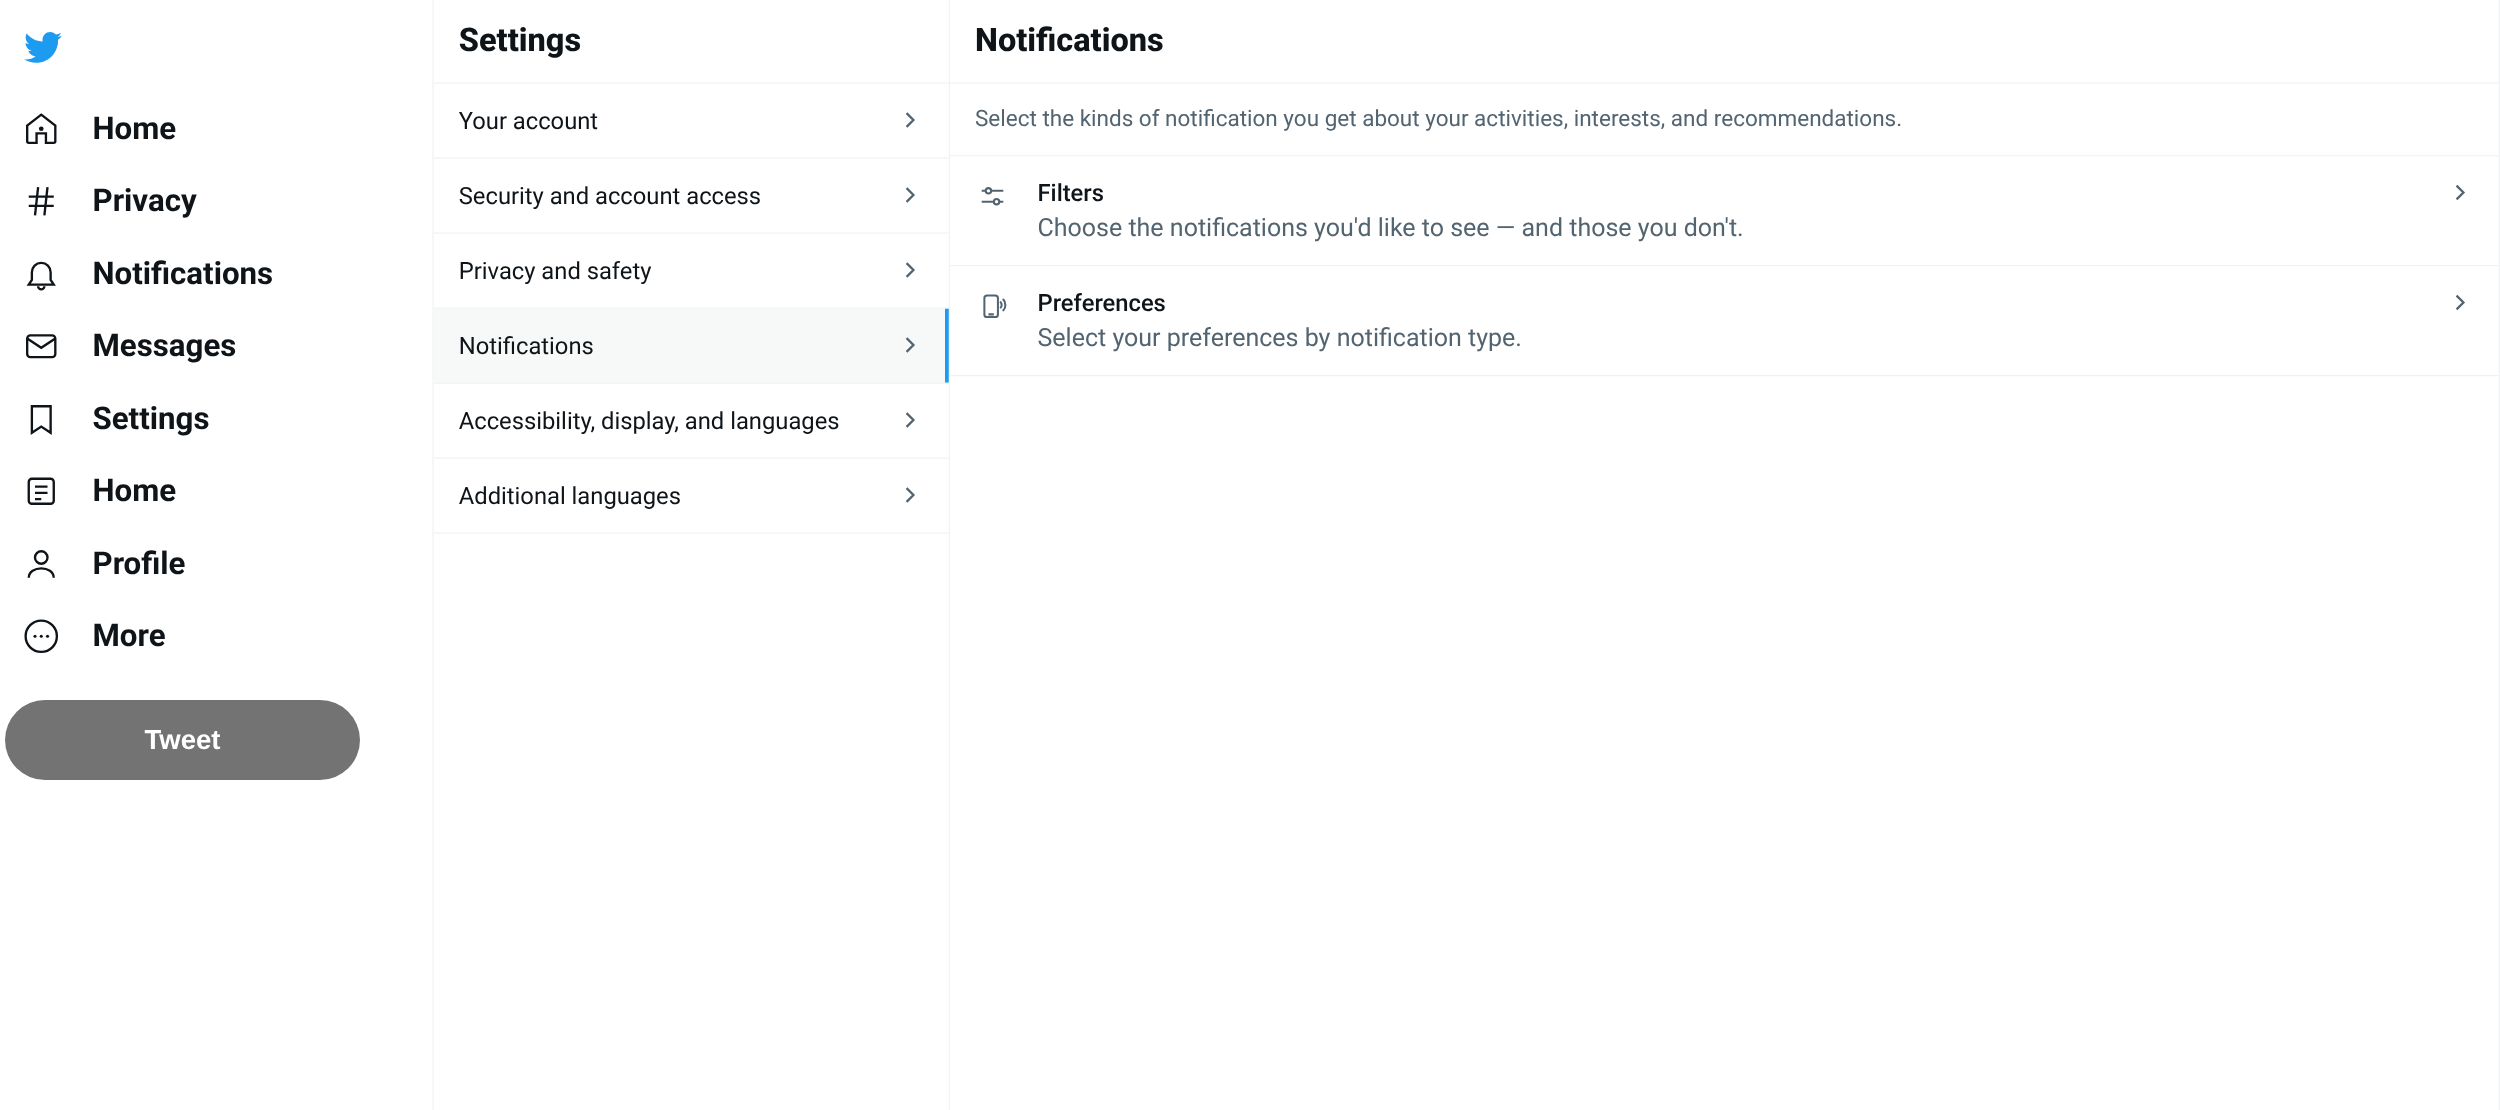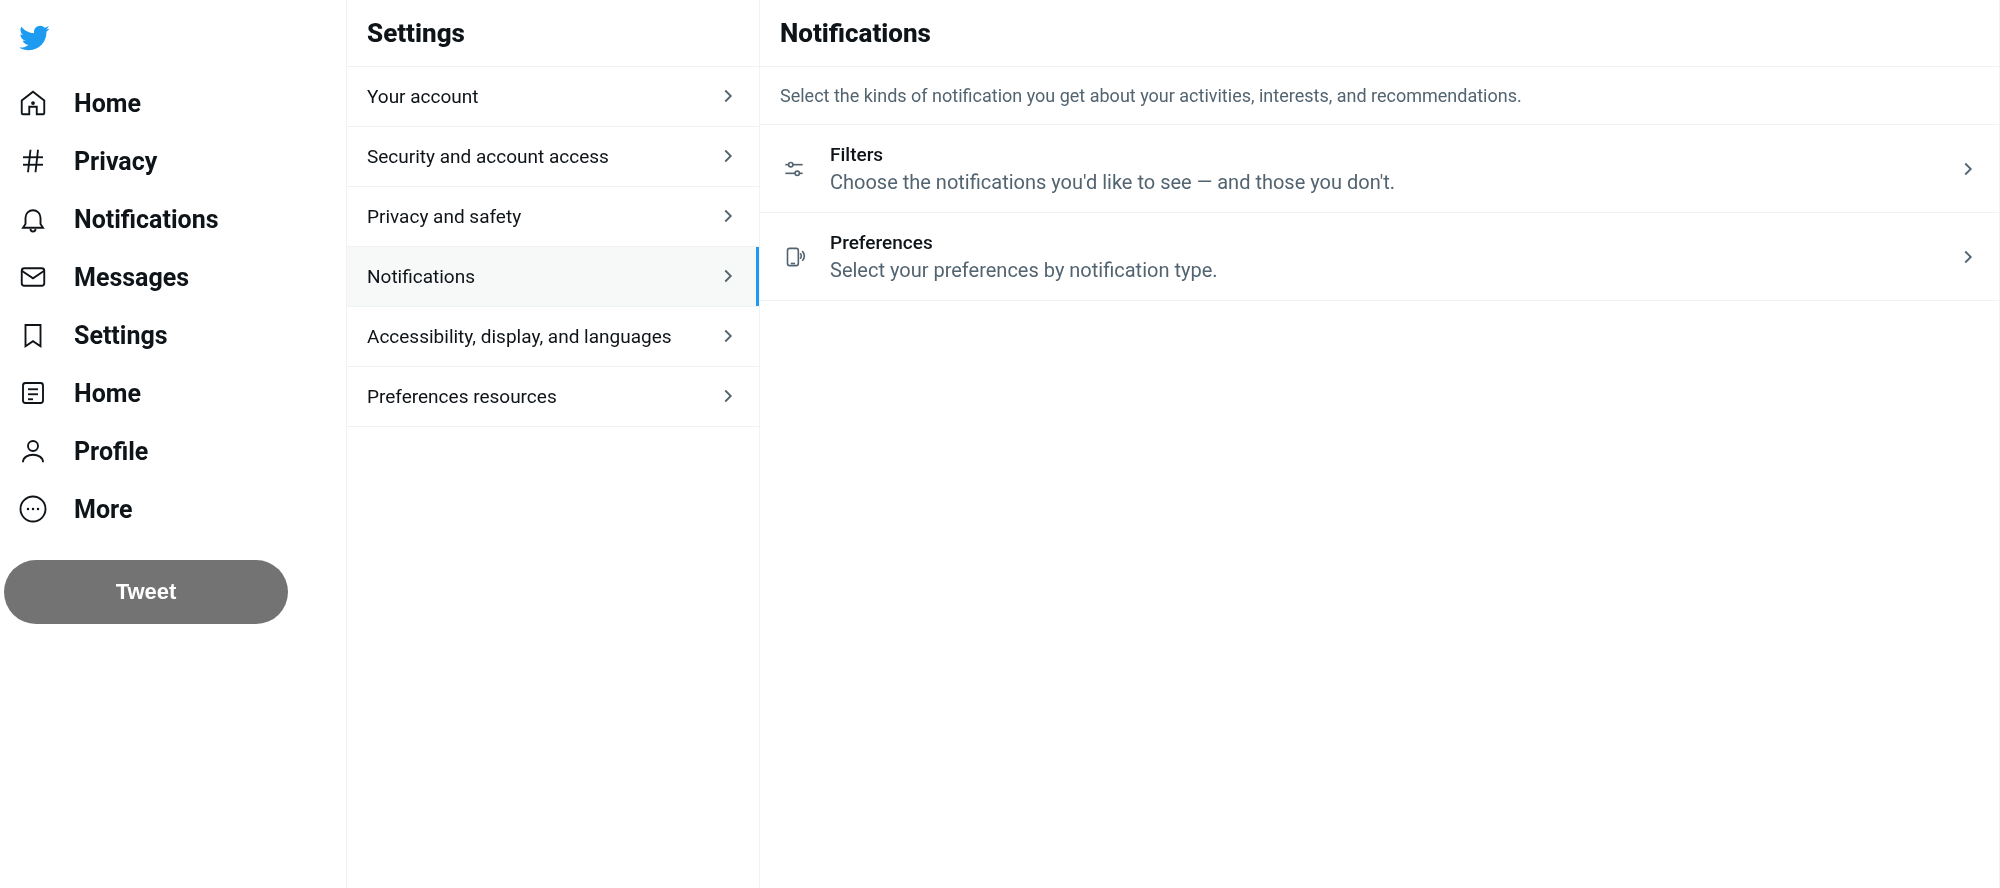--- a/index.html
+++ b/index.html
@@ -133,21 +133,20 @@
     }
     .detail-desc {
       padding: 16px 20px;
       font-size: 18px;
       color: #536471;
       line-height: 1.4;
       border-bottom: 1px solid #eff3f4;
     }
     .detail-item {
       display: flex;
-      align-items: center;
       padding: 18px 20px;
       border-bottom: 1px solid #eff3f4;
       cursor: pointer;
       gap: 22px;
     }
     .detail-icon {
       width: 28px;
       height: 28px;
       display: flex;
       align-items: center;
@@ -305,21 +304,21 @@
   </div>
 
   <div class="settings-item">
     <span>Accessibility, display, and languages</span>
     <span class="chevron"><svg viewBox="0 0 24 24">
           <polyline points="9 6 15 12 9 18"></polyline>
         </svg></span>
   </div>
 
   <div class="settings-item">
-    <span>Preferences resources</span>
+    <span>Additional languages</span>
     <span class="chevron"><svg viewBox="0 0 24 24">
           <polyline points="9 6 15 12 9 18"></polyline>
         </svg></span>
   </div>
 </section>
 
 <section class="detail-col">
   <div class="col-header">Notifications</div>
   <div class="detail-desc">Select the kinds of notification you get about your activities, interests, and recommendations.</div>
 

